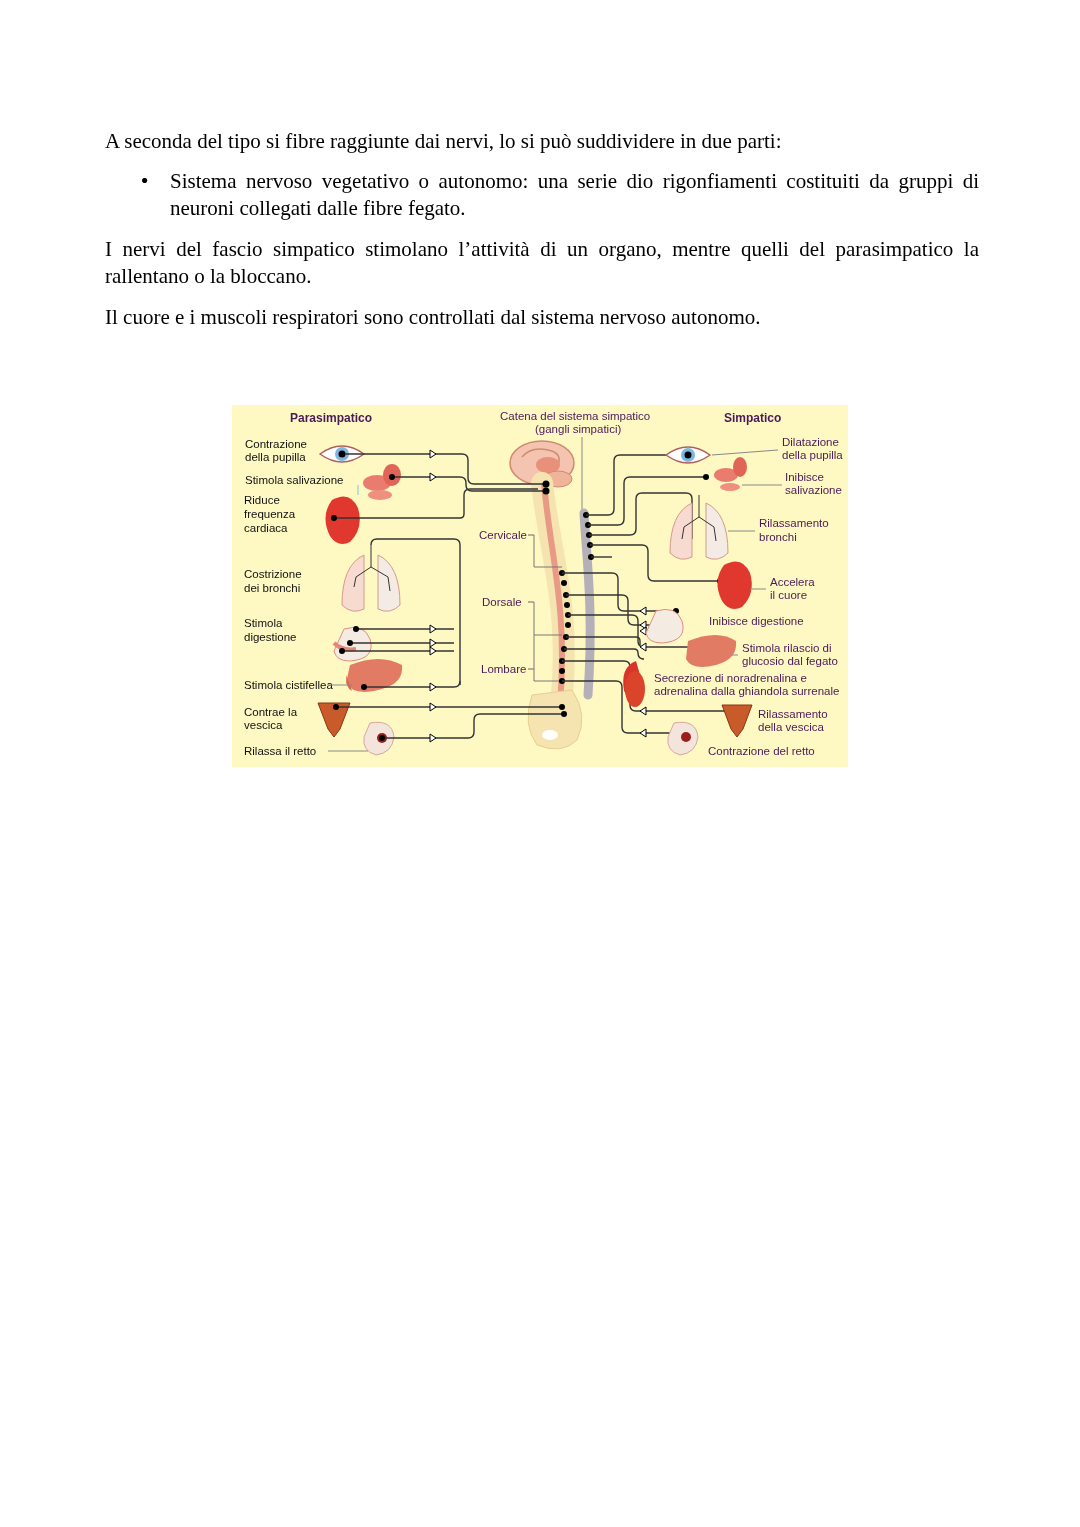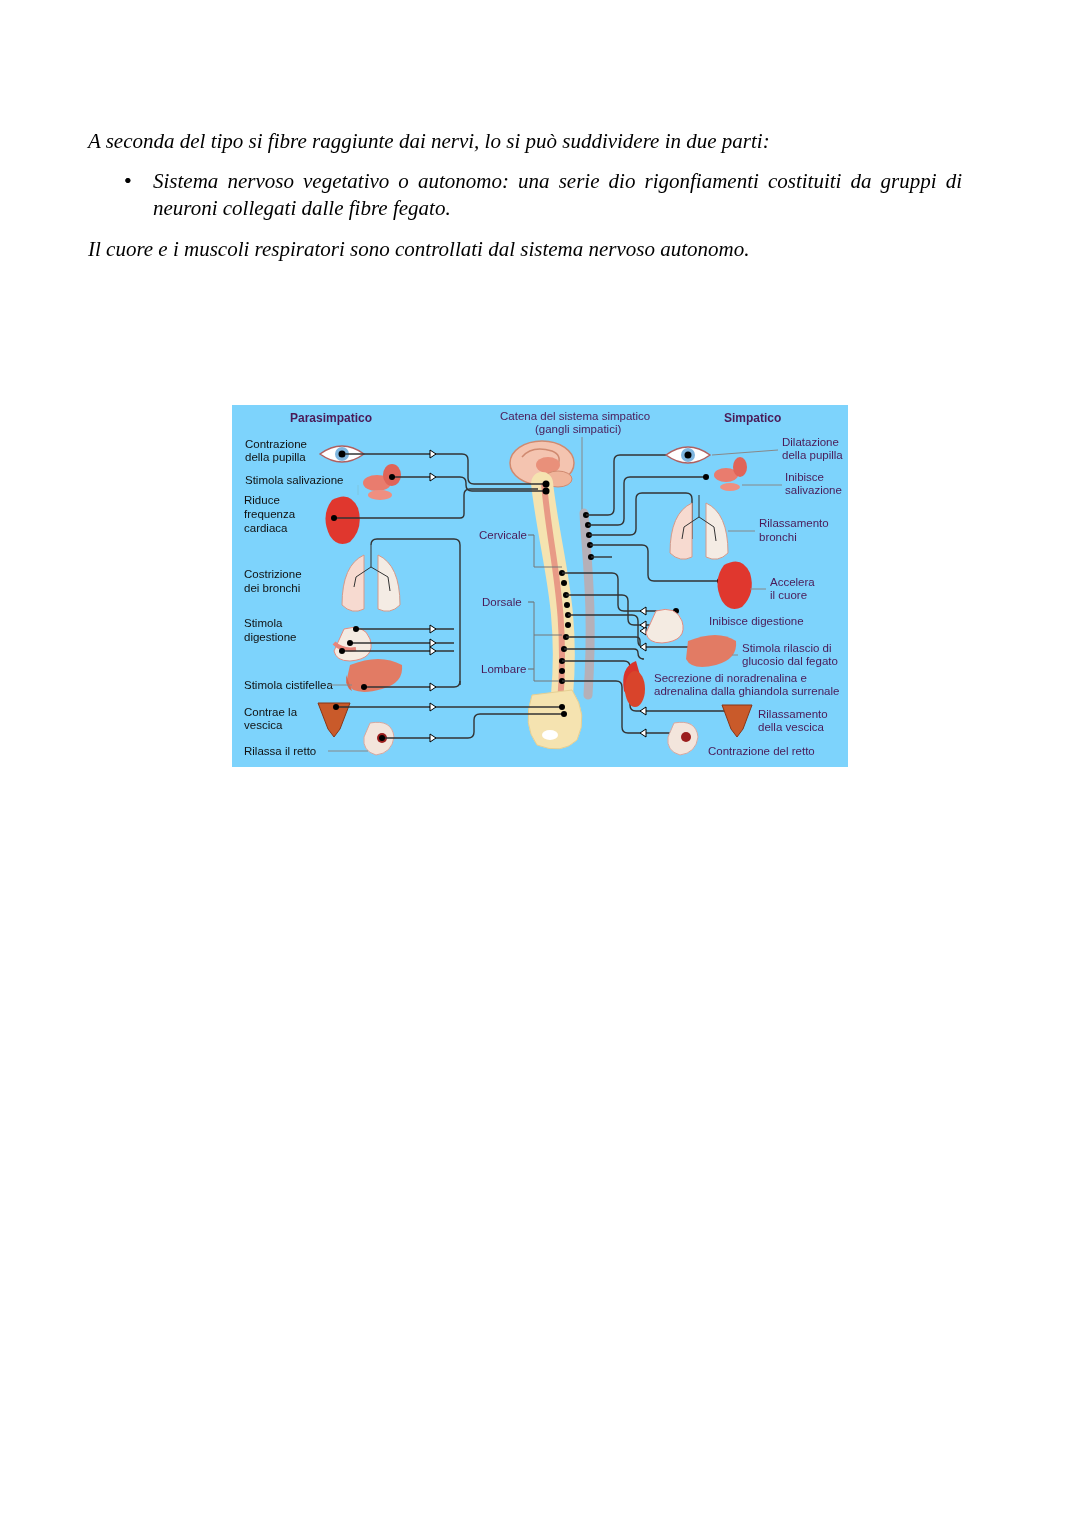--- a/index.html
+++ b/index.html
@@ -1,27 +1,27 @@
 <!DOCTYPE html>
 <html><head>
   <meta charset="utf-8">
   <style>
     html, body { margin: 0; padding: 0; background: #ffffff; }
     body { width: 1080px; height: 1527px; position: relative; overflow: hidden;
            font-family: "Liberation Serif", "DejaVu Serif", serif; color: #000; }
-    .page { position: absolute; left: 88px; top: 128px; width: 874px; font-style: italic; }
+    .page { position: absolute; left: 105px; top: 128px; width: 874px; }
     p { margin: 0; font-size: 21px; line-height: 27.5px; text-align: justify; }
     .p1 { margin-bottom: 12px; }
     ul { margin: 0; padding: 0; list-style: none; }
     li { position: relative; padding-left: 65px; font-size: 21px; line-height: 27.5px; text-align: justify; }
     li .bullet { position: absolute; left: 36px; top: 0; }
     .list { margin-bottom: 13px; }
     .p2 { margin-bottom: 13px; }
     .p3 { margin-bottom: 0; }
-    .figure { position: absolute; left: 232px; top: 405px; width: 616px; height: 362px; background: #7dd3fc; }
+    .figure { position: absolute; left: 232px; top: 405px; width: 616px; height: 362px; background: #fef9c3; }
     .figure svg { display: block; }
     .lbl { font-family: "Liberation Sans", "DejaVu Sans", sans-serif; font-size: 11.5px; fill: #111; }
     .lblp { font-family: "Liberation Sans", "DejaVu Sans", sans-serif; font-size: 11.5px; fill: #4a1a57; }
     .hdr { font-family: "Liberation Sans", "DejaVu Sans", sans-serif; font-size: 12px; font-weight: bold; fill: #4a1a57; }
     .nerve { fill: none; stroke: #333; stroke-width: 1.4; }
     .dot { fill: #000; }
   </style>
 </head>
 <body>
 
@@ -29,20 +29,21 @@
   <p class="p1">A seconda del tipo si fibre raggiunte dai nervi, lo si può suddividere in due parti:</p>
   <ul class="list">
     <li>
       <span class="bullet">•</span>
     </li>
     <li>
       <span class="bullet">•</span>
       <span>Sistema nervoso vegetativo o autonomo: una serie dio rigonfiamenti costituiti da gruppi di neuroni collegati dalle fibre fegato.</span>
     </li>
   </ul>
+  <p class="p2">I nervi del fascio simpatico stimolano l’attività di un organo, mentre quelli del parasimpatico la rallentano o la bloccano.</p>
   <p class="p3">Il cuore e i muscoli respiratori sono controllati dal sistema nervoso autonomo.</p>
 </div>
 
 <div class="figure">
   <svg width="616" height="362" viewBox="0 0 616 362" xmlns="http://www.w3.org/2000/svg">
 
     <text class="hdr" x="58" y="17">Parasimpatico</text>
     <text class="lblp" x="268" y="15">Catena del sistema simpatico</text>
     <text class="lblp" x="303" y="28">(gangli simpatici)</text>
     <text class="hdr" x="492" y="17">Simpatico</text>

